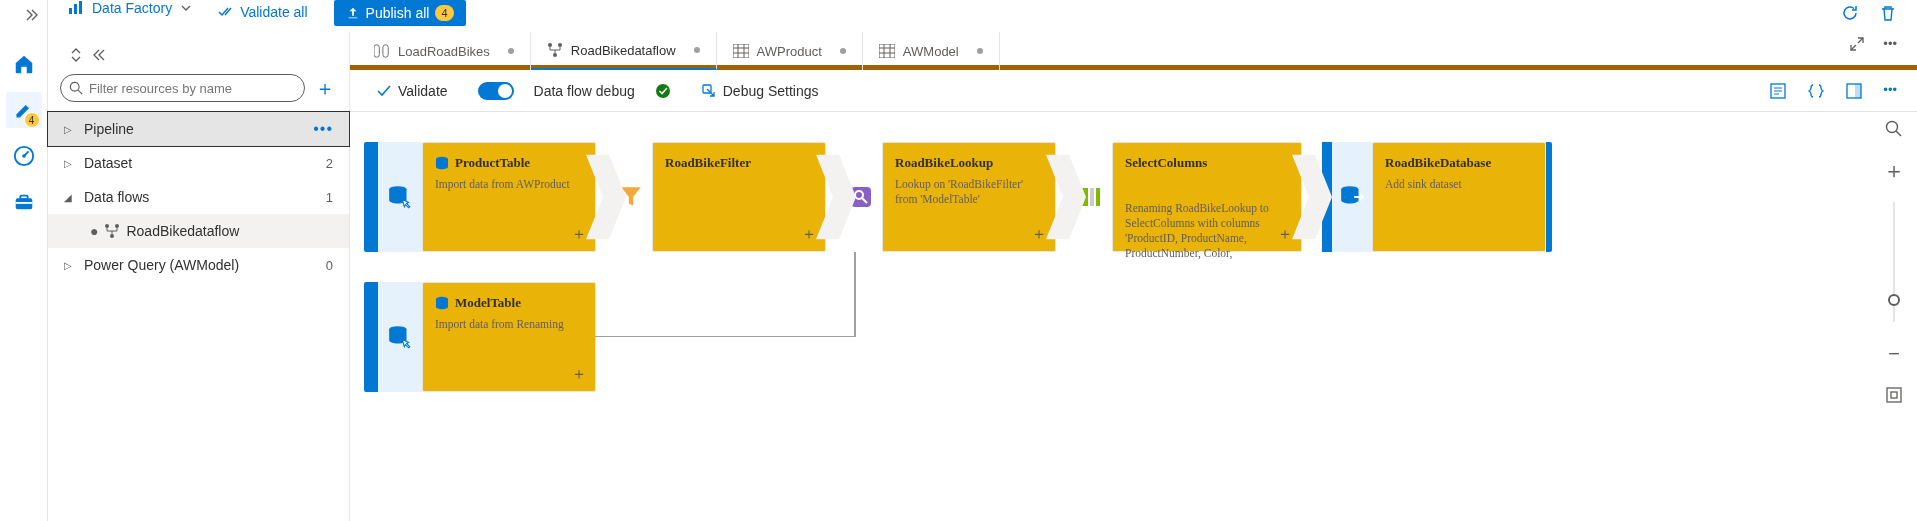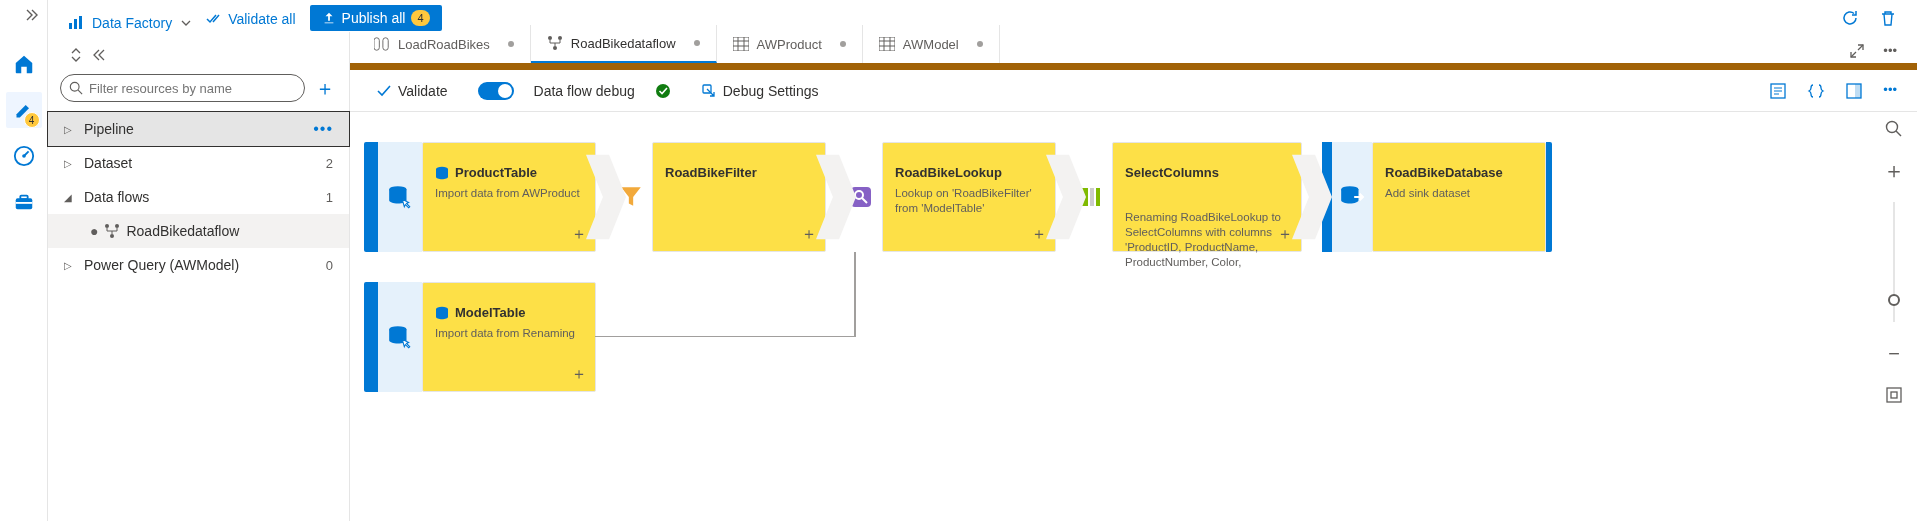--- a/index.html
+++ b/index.html
@@ -6,21 +6,21 @@
 body { font-family: "Segoe UI", -apple-system, sans-serif; font-size: 13px; color: #323130; background: #fff; width: 1917px; height: 521px; overflow: hidden; display: flex; }
 
 .left-rail { width: 48px; background: #fff; border-right: 1px solid #e5e5e5; display: flex; flex-direction: column; align-items: center; padding-top: 8px; gap: 10px; }
 .rail-toggle { width: 100%; height: 28px; display: flex; justify-content: flex-end; padding-right: 8px; cursor: pointer; color: #605e5c; }
 .rail-btn { width: 36px; height: 36px; display: flex; align-items: center; justify-content: center; cursor: pointer; border-radius: 2px; position: relative; }
 .rail-btn.active { background: #eef5ff; }
 .rail-badge { position: absolute; top: 20px; right: 2px; background: #ffc83d; color: #323130; font-size: 10px; width: 16px; height: 16px; border-radius: 8px; border: 1px solid #fff; display: flex; align-items: center; justify-content: center; }
 
 .main { flex: 1; display: flex; flex-direction: column; }
 
-.topbar { height: 32px; display: flex; align-items: flex-end; padding-left: 20px; gap: 4px; border-bottom: 1px solid #fff; }
+.topbar { height: 32px; display: flex; align-items: flex-start; padding-left: 20px; gap: 16px; border-bottom: 1px solid #fff; }
 .dropdown { display: flex; align-items: center; gap: 8px; cursor: pointer; color: #0078d4; font-size: 14px; }
 .btn-ghost { display: flex; align-items: center; gap: 6px; cursor: pointer; color: #0078d4; font-size: 14px; padding: 4px 10px; }
 .btn-primary { background: #0078d4; color: #fff; padding: 5px 12px; border-radius: 2px; display: flex; align-items: center; gap: 6px; cursor: pointer; font-size: 14px; }
 .btn-primary .badge { background: #ffc83d; color: #323130; border-radius: 8px; padding: 0 6px; font-size: 11px; height: 16px; display: inline-flex; align-items: center; }
 .topbar-right { margin-left: auto; display: flex; gap: 12px; padding-right: 16px; }
 .icon-btn { cursor: pointer; color: #0078d4; padding: 4px; }
 
 .body-row { flex: 1; display: flex; }
 
 .res-panel { width: 302px; border-right: 1px solid #e5e5e5; display: flex; flex-direction: column; padding: 8px 0; }
@@ -36,40 +36,40 @@
 .tree-row { display: flex; align-items: center; height: 34px; padding: 0 16px; cursor: pointer; }
 .tree-row.folder { font-weight: 400; }
 .tree-row.selected { background: #e5e5e5; outline: 1px solid #323130; }
 .tree-row.child { padding-left: 42px; background: #f3f2f1; }
 .tree-label { flex: 1; }
 .tree-count { color: #605e5c; font-size: 13px; }
 .caret { width: 12px; margin-right: 8px; color: #605e5c; font-size: 10px; }
 .dots { color: #0078d4; font-size: 16px; letter-spacing: 1px; }
 
 .editor { flex: 1; display: flex; flex-direction: column; position: relative; }
-.tabs { display: flex; height: 38px; align-items: flex-end; padding-left: 8px; border-bottom: 7px solid #a16207; }
+.tabs { display: flex; height: 38px; align-items: flex-start; padding-left: 8px; border-bottom: 5px solid #a16207; }
 .tab { display: flex; align-items: center; gap: 8px; padding: 0 16px; height: 38px; cursor: pointer; color: #605e5c; border-right: 1px solid #e5e5e5; }
 .tab.active { border-bottom: 2px solid #0078d4; color: #323130; }
 .tab .dot { width: 6px; height: 6px; border-radius: 3px; background: #a19f9d; margin-left: 10px; }
 .tabs-right { margin-left: auto; display: flex; gap: 10px; padding-right: 16px; color: #605e5c; }
 
 .toolbar2 { display: flex; align-items: center; height: 42px; padding: 0 16px; gap: 20px; border-bottom: 1px solid #e5e5e5; }
 .toggle { width: 36px; height: 18px; background: #0078d4; border-radius: 9px; position: relative; cursor: pointer; }
 .toggle:after { content: ''; width: 14px; height: 14px; background: #fff; border-radius: 7px; position: absolute; top: 2px; right: 2px; }
 .toolbar2 .label { font-size: 14px; color: #323130; }
 .toolbar2-right { margin-left: auto; display: flex; gap: 12px; color: #0078d4; }
 
 .canvas { flex: 1; position: relative; background: #fff; padding: 30px 14px; }
 .canvas-tools { position: absolute; right: 10px; top: 6px; display: flex; flex-direction: column; gap: 14px; align-items: center; color: #605e5c; }
 .canvas-tools .tool { cursor: pointer; padding: 2px; }
 
 .flow-row { display: flex; align-items: center; gap: 0; margin-bottom: 30px; }
 .src-handle { width: 14px; height: 110px; background: #0078d4; border-top-left-radius: 2px; border-bottom-left-radius: 2px; }
 .src-icon { width: 44px; height: 110px; background: #e5f1fb; display: flex; align-items: center; justify-content: center; }
-.node { background: #fde047; border: 1px solid #e5e5e5; border-radius: 2px; width: 174px; height: 110px; padding: 22px 12px; position: relative; display: flex; flex-direction: column; }
+.node { background: #eab308; border: 1px solid #e5e5e5; border-radius: 2px; width: 174px; height: 110px; padding: 12px 12px; position: relative; display: flex; flex-direction: column; font-family: Liberation Serif, serif; }
 .node.lg { width: 190px; gap: 24px; }
 .node-title { font-size: 13px; font-weight: 600; margin-bottom: 6px; display: flex; align-items: center; gap: 6px; }
 .node-desc { font-size: 11.5px; color: #605e5c; line-height: 1.3; flex: 1; }
 .node-plus { position: absolute; bottom: 6px; right: 8px; color: #605e5c; cursor: pointer; font-size: 16px; }
 .arrow-wrap { width: 40px; height: 110px; display: flex; align-items: center; justify-content: center; position: relative; margin: 0 -10px; }
 .arrow-svg { width: 52px; height: 110px; }
 .step-icon { width: 30px; height: 30px; display: flex; align-items: center; justify-content: center; margin-right: 6px; }
 .sink-bar-l { width: 10px; height: 110px; background: #0078d4; }
 .sink-bar-r { width: 6px; height: 110px; background: #0078d4; border-top-right-radius: 2px; border-bottom-right-radius: 2px; }
 .sink-icon { width: 40px; height: 110px; background: #e5f1fb; display: flex; align-items: center; justify-content: center; }

